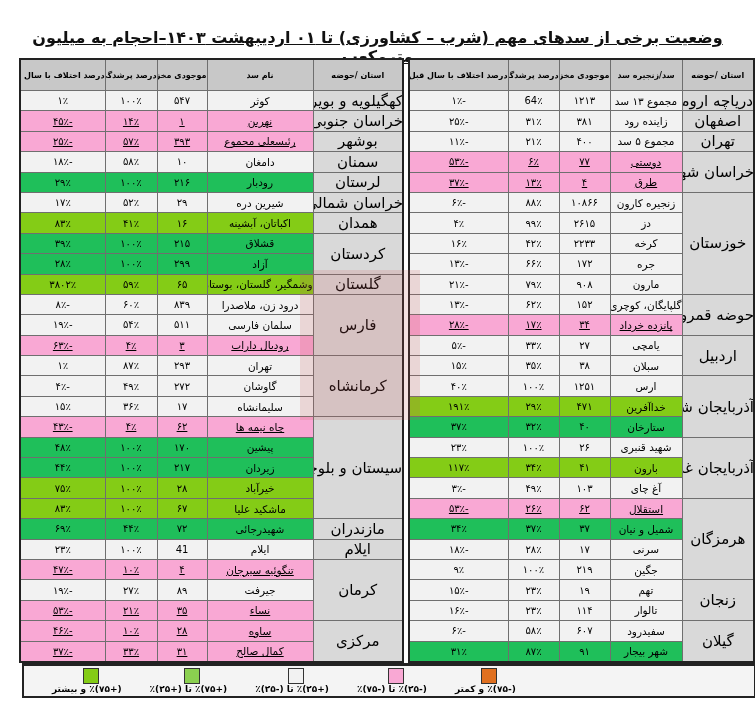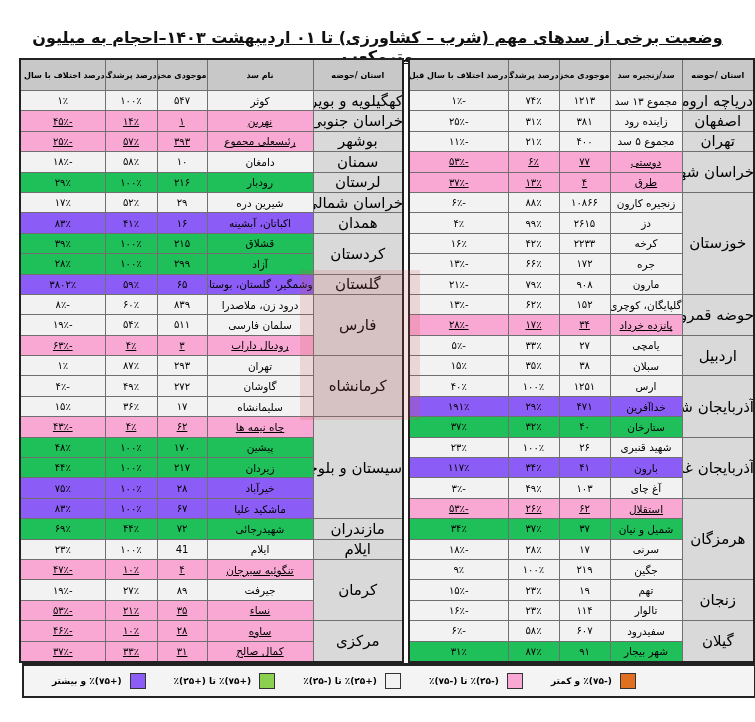--- a/index.html
+++ b/index.html
@@ -8,28 +8,28 @@
   .wrap { position:absolute; left:22px; top:58px; width:733px; }
   .tables { display:flex; flex-direction:row-reverse; }
   table { border-collapse:collapse; table-layout:fixed; direction:rtl; }
   td, th { border:1px solid #6f6f6f; text-align:center; font-size:10px; padding:0; height:19.4px; overflow:hidden; white-space:nowrap; }
   th { background:#c8c8c8; font-size:8px; font-weight:bold; height:30px; }
   td.prov { background:#d9d9d9; font-size:15px; }
   td.dam { font-size:10.5px;margin-top:47px; }
   .c-white { background:#f2f2f2; }
   .c-yellow { background:#f9a8d4;text-decoration:underline; }
   .c-green { background:#1fbf5a; }
-  .c-blue { background:#8b5cf6; }
+  .c-blue { background:#84cc16; }
   .c-orange { background:#e07020; }
   .c-lgreen { background:#8bd050; }
   #right-table { width:345px; border:2px solid #222; }
   #left-table { width:383px; border:2px solid #222; margin-right:4px; }
   .legend { margin-top:0; width:730px; height:30px; border:2px solid #222; border-top:3px solid #222; background:#f4f4f4; display:flex; flex-direction:row-reverse; align-items:center; direction:rtl; }
   .legend-title { font-weight:bold; font-size:12px; margin-right:14px; margin-left:38px; }
-  .legend-item { display:flex; flex-direction:row; align-items:center; margin-left:28px; font-size:9px; font-weight:bold;text-align:center; }
+  .legend-item { display:flex; flex-direction:column; align-items:center; margin-left:28px; font-size:9px; font-weight:bold;text-align:center; }
   .swatch { width:14px; height:14px; border:1px solid #333; margin-left:8px; }
   .watermark { position:absolute; left:300px; top:270px; width:120px; height:150px; background:rgba(200,90,90,0.18); pointer-events:none; }
 </style>
 </head>
 <body>
 
 <div class="title">وضعیت برخی از سدهای مهم (شرب – کشاورزی) تا ۰۱ اردیبهشت ۱۴۰۳–احجام به میلیون مترمکعب</div>
 
 <div class="wrap">
   <div class="tables">
@@ -48,21 +48,21 @@
           <th>موجودی مخزن</th>
           <th>درصد پرشدگی</th>
           <th>درصد اختلاف با سال قبل</th>
         </tr>
       </thead>
       <tbody id="right-body">
           <tr>
             <td class="prov" rowspan="1">دریاچه ارومیه</td>
             <td class="c-white dam">مجموع ۱۳ سد</td>
             <td class="c-white">۱۲۱۳</td>
-            <td class="c-white">۷۴٪</td>
+            <td class="c-white">64٪</td>
             <td class="c-white">-۱٪</td>
           </tr>
           <tr>
             <td class="prov" rowspan="1">اصفهان</td>
             <td class="c-white dam">زاینده رود</td>
             <td class="c-white">۳۸۱</td>
             <td class="c-white">۳۱٪</td>
             <td class="c-white">-۲۵٪</td>
           </tr>
           <tr>

